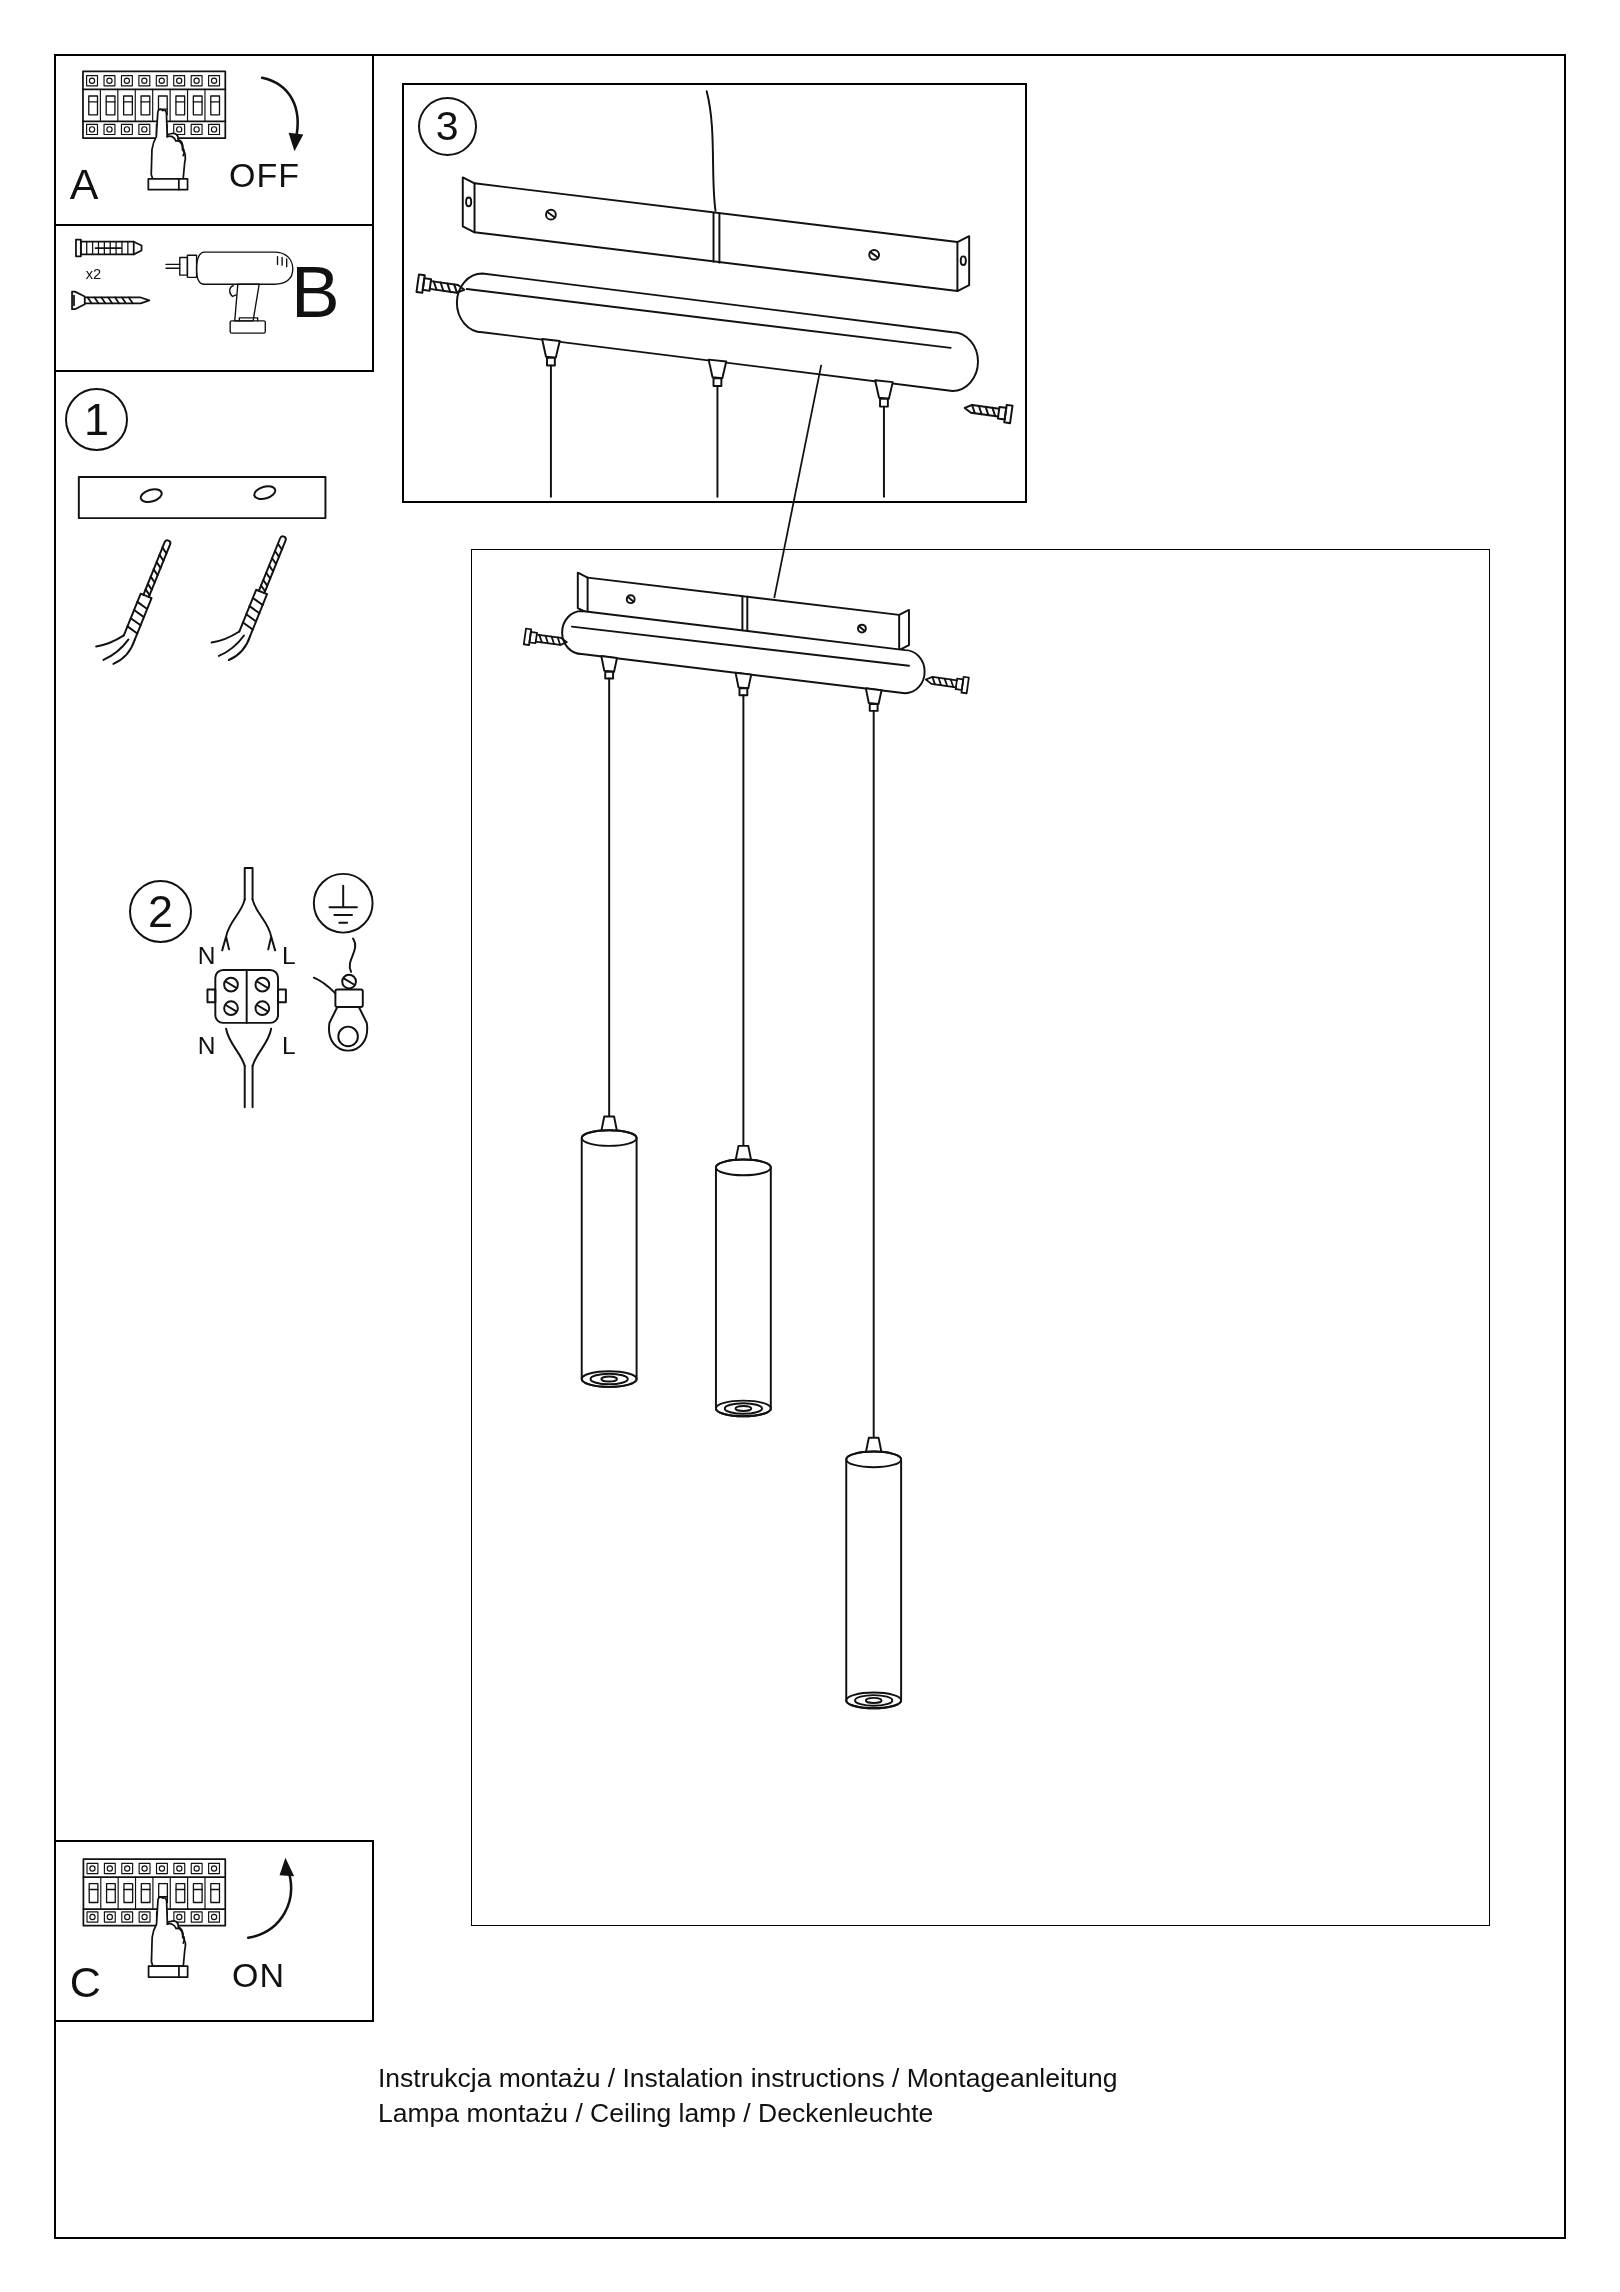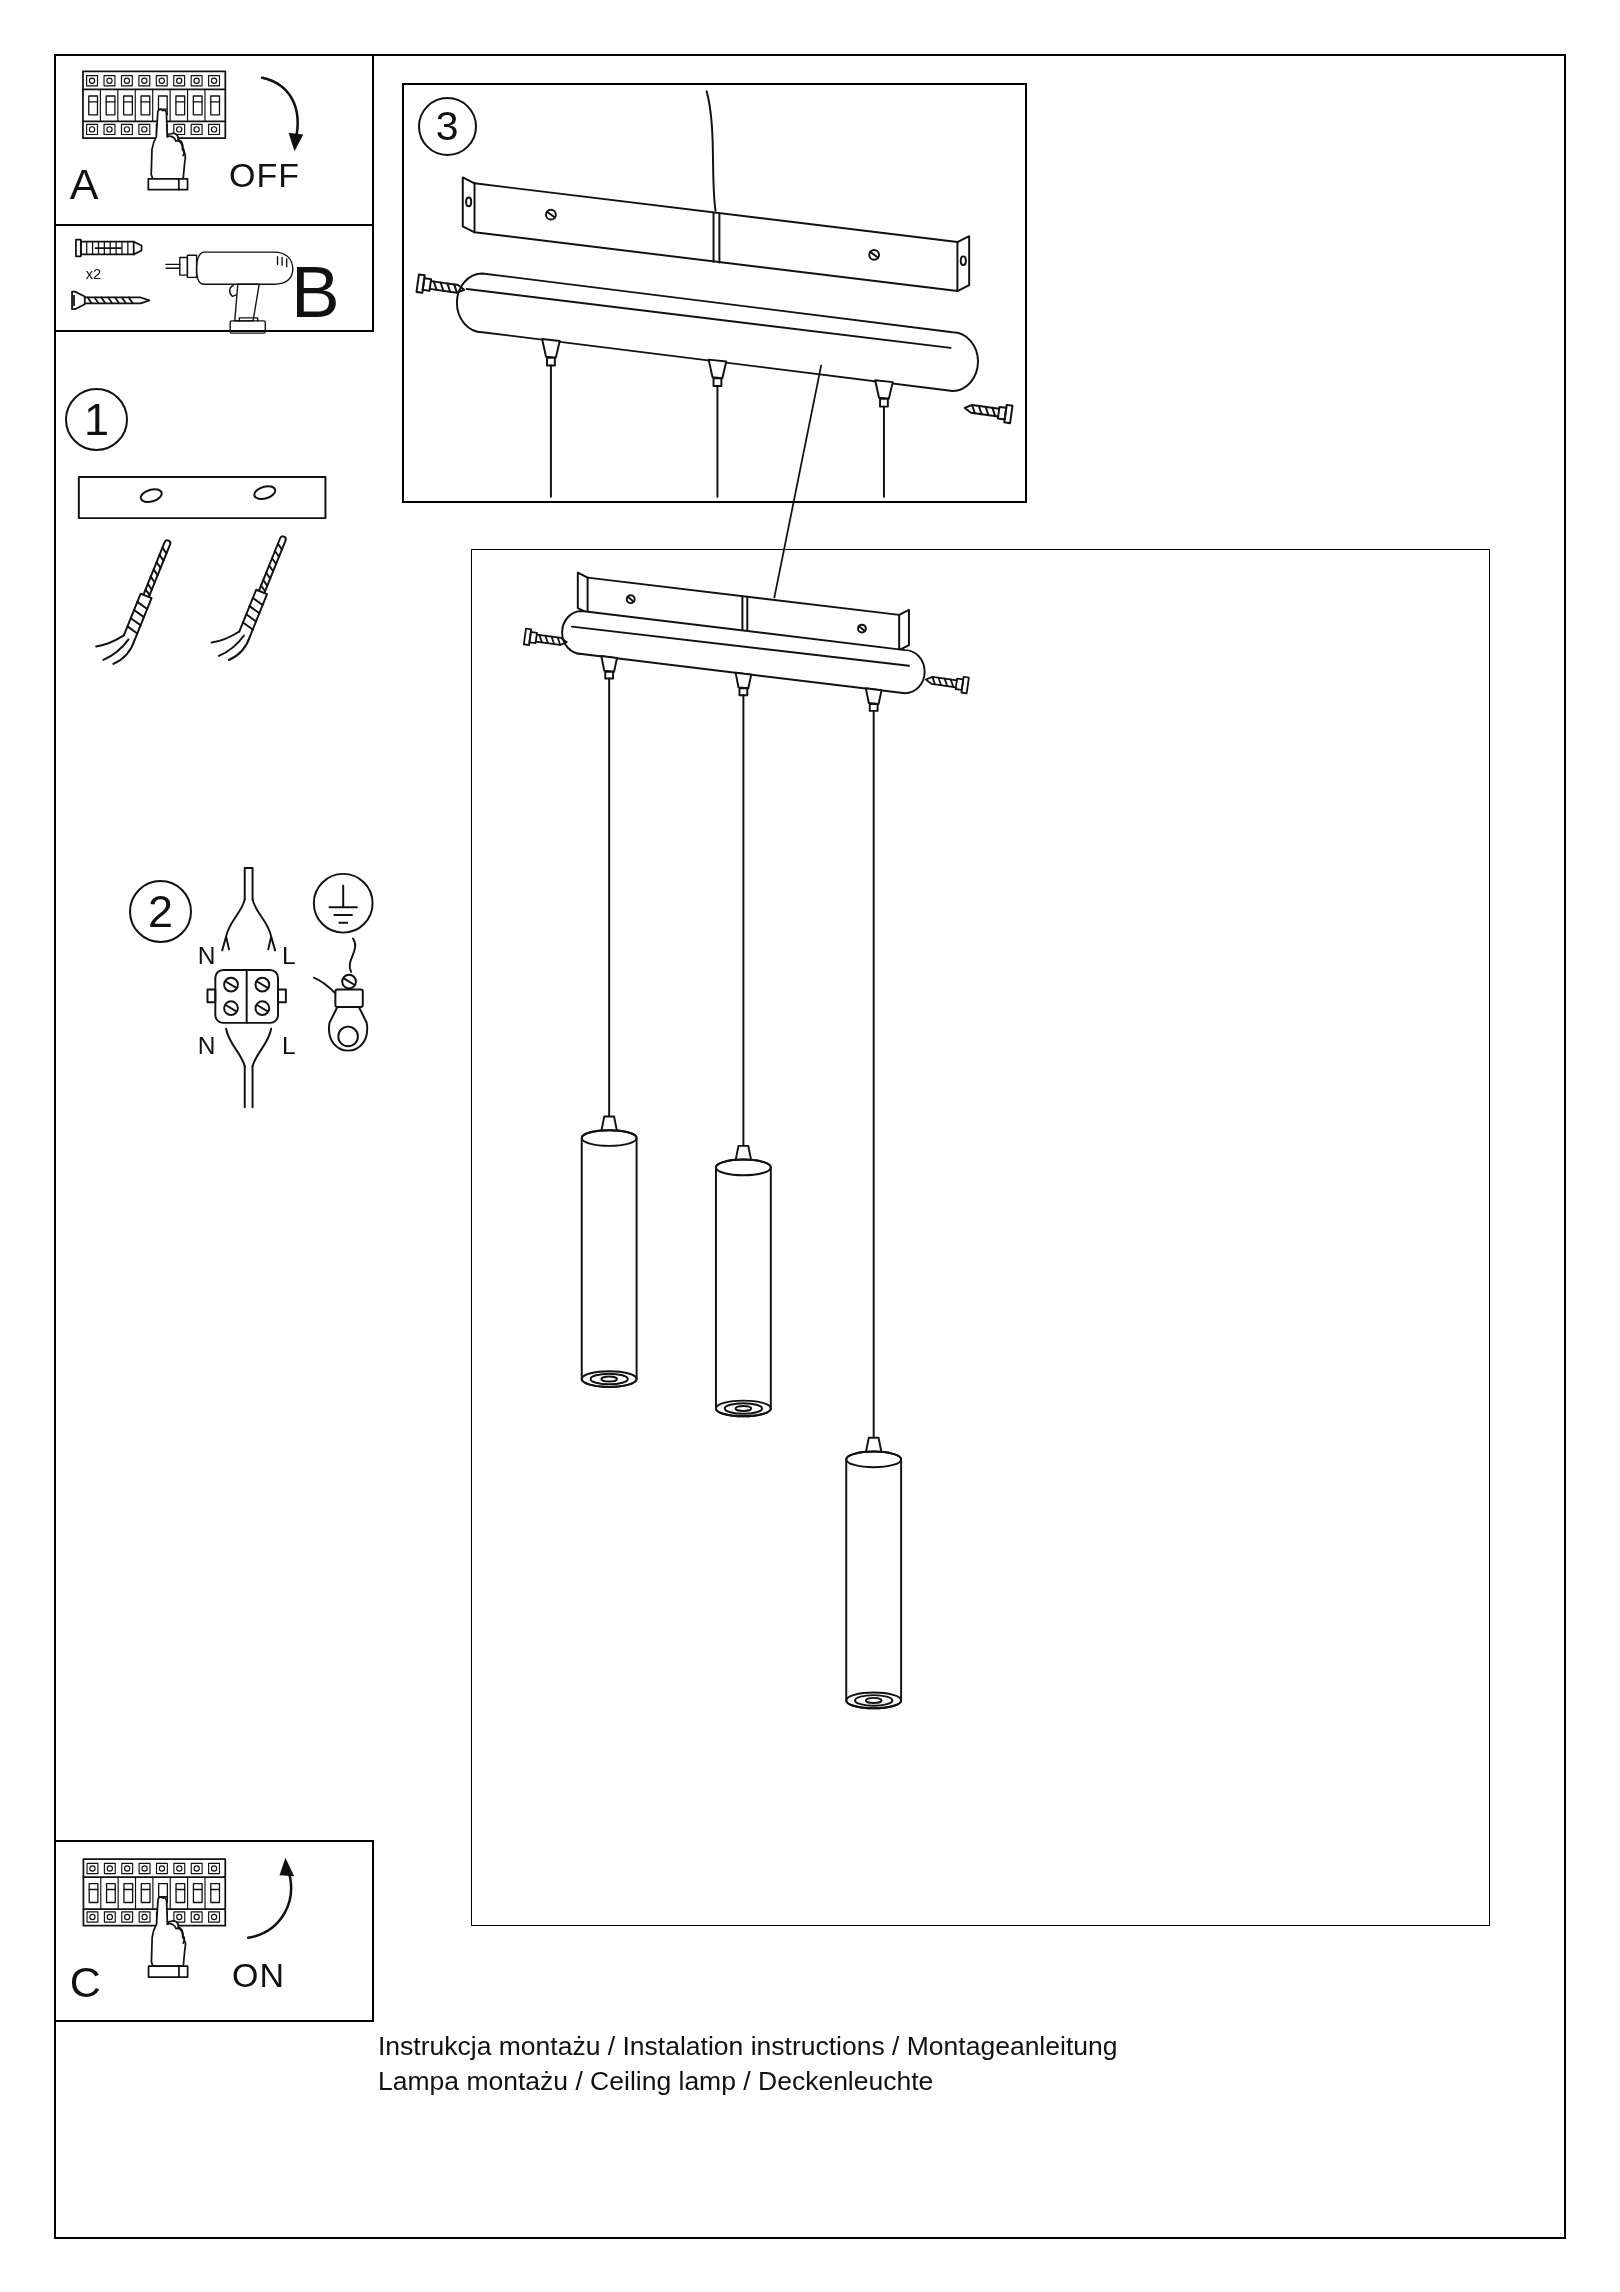--- a/index.html
+++ b/index.html
@@ -18,21 +18,21 @@
   .thinbox { border-width:1.5px; }
   .badge {
     position:absolute; width:63px; height:63px;
     border:2.9px solid #111; border-radius:50%;
     display:flex; align-items:center; justify-content:center;
     font-size:45px; background:#fff;
   }
   .letter    { position:absolute; font-size:43px; }
   .big-letter{ position:absolute; font-size:73px; }
   .state     { position:absolute; font-size:34px; letter-spacing:1px; }
-  .footer    { position:absolute; font-size:26.5px; line-height:35px; }
+  .footer    { position:absolute; font-size:26.5px; line-height:35px;margin-top:32px; }
   .abs { position:absolute; }
   svg { display:block; }
   svg text { font-family:"Liberation Sans", sans-serif; fill:#111; stroke:none; }
 </style>
 </head>
 <body>
 
 <div class="page">
 
   <svg width="0" height="0" style="position:absolute" aria-hidden="true">
@@ -123,21 +123,21 @@
       <use href="#breaker-hand" transform="translate(26,14) scale(0.74)"></use>
       <g fill="none" stroke="#111" stroke-width="2.6" stroke-linecap="round">
         <path d="M210,22 C238,28 252,52 244,86"></path>
         <polygon points="237,78 252,80 243,97" fill="#111" stroke="none"></polygon>
       </g>
     </svg>
     <span class="letter" style="left:13.7px; top:104px;">A</span>
     <span class="state" style="left:173px; top:100px;">OFF</span>
   </div>
 
-  <div class="box" style="left:54px; top:224px; width:320px; height:108px;">
+  <div class="box" style="left:54px; top:224px; width:320px; height:148px;">
     <svg width="316" height="140" viewBox="0 0 322 143">
       <g fill="none" stroke="#111" stroke-width="1.8" stroke-linecap="round" stroke-linejoin="round">
         <g transform="translate(20,16)">
           <rect x="0" y="-2" width="5" height="17"></rect>
           <rect x="5" y="0" width="54" height="13"></rect>
           <path d="M11,0 V13 M17,0 V13 M23,0 V13 M29,0 V13 M35,0 V13 M41,0 V13 M47,0 V13 M53,0 V13" stroke-width="1.3"></path>
           <path d="M59,0 L67,4 L67,9 L59,13 M20,6.5 H46"></path>
         </g>
         <text x="30" y="54" font-size="15">x2</text>
         <g transform="translate(16,66)">

